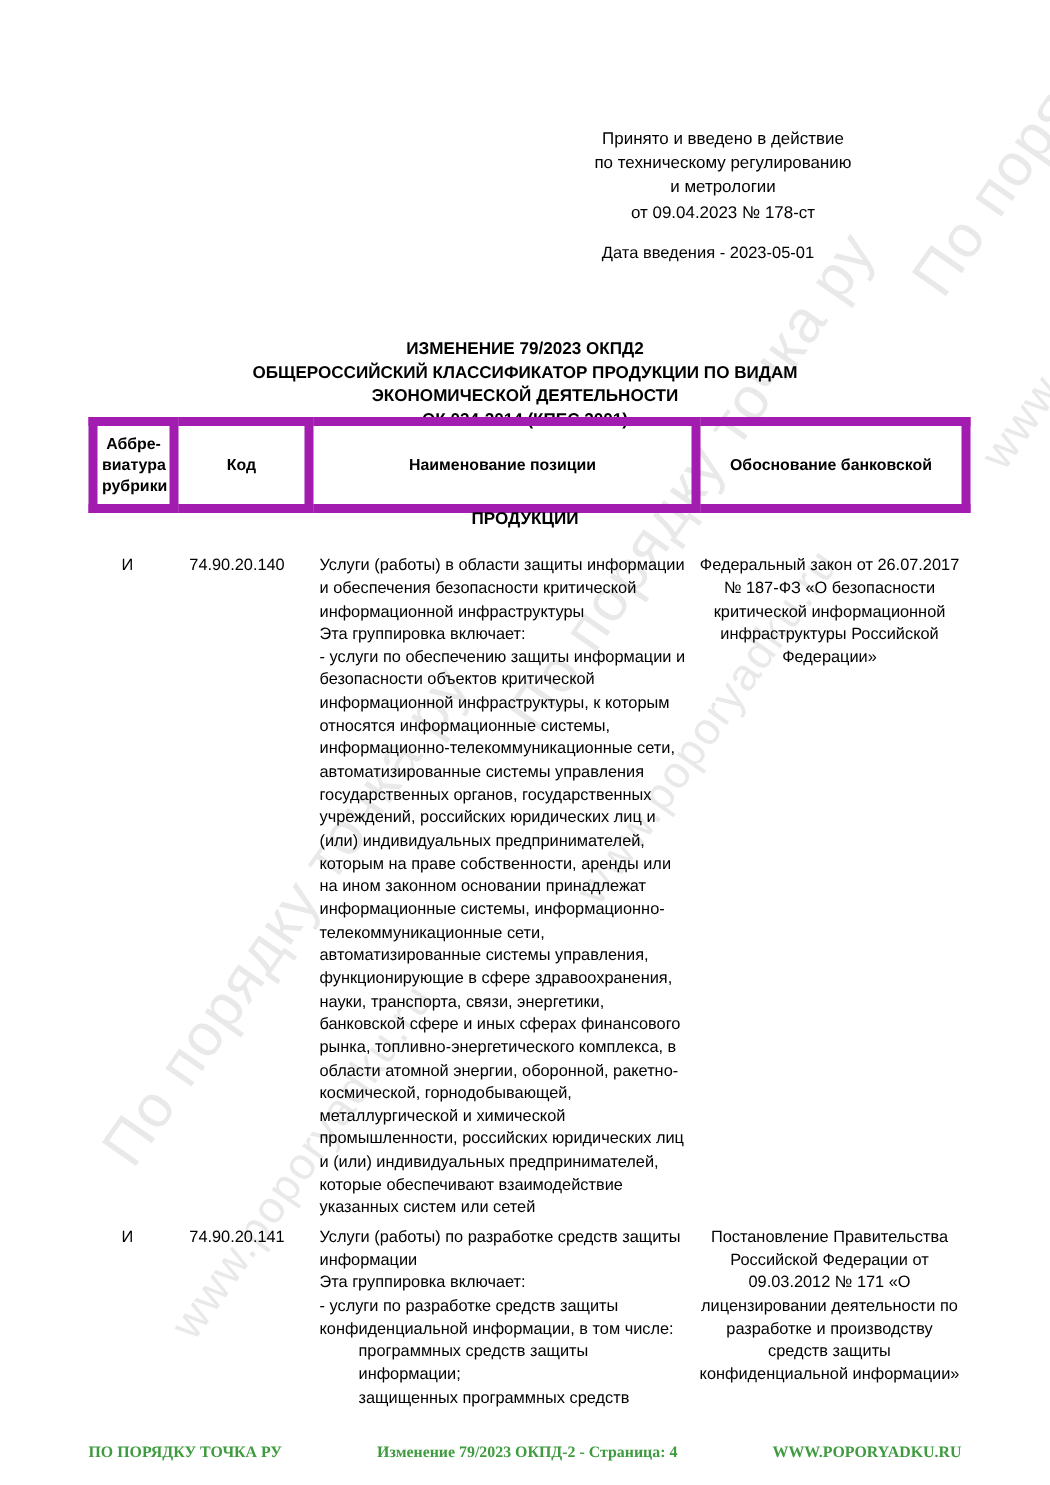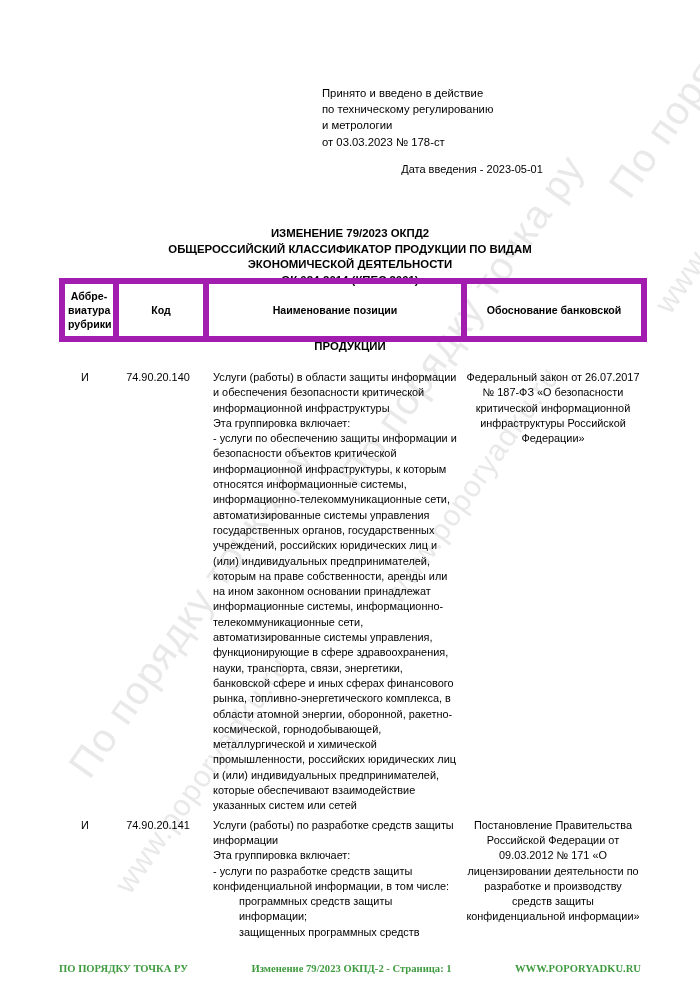--- a/index.html
+++ b/index.html
@@ -44,21 +44,21 @@
     height: 990px;
     box-sizing: border-box;
   }
 
   
   #approval-block {
     position: absolute;
     top: 85px;
     right: 58px;
     width: 320px;
-    text-align: left;
+    text-align: center;
     font-size: 11.3px;
     line-height: 16.2px;
   }
   #approval-block .ln { display: block; }
 
   #effective-date {
     position: absolute;
     top: 161px;
     right: 58px;
     width: 340px;
@@ -169,21 +169,21 @@
   <div class="wm wm-a" style="left: 600px; top: 180px; transform: rotate(-55deg); color: rgb(233, 233, 233);">По порядку точка ру</div>
   <div class="wm wm-b" style="left: 648px; top: 300px; transform: rotate(-55deg); color: rgb(233, 233, 233);">www.poporyadku.ru</div>
 </div>
 
 <div id="page">
 
   <div id="approval-block">
     <span class="ln">Принято и введено в действие</span>
     <span class="ln">по техническому регулированию</span>
     <span class="ln">и метрологии</span>
-    <span class="ln">от 03.03.2023 № 178-ст</span>
+    <span class="ln">от 09.04.2023 № 178-ст</span>
   </div>
 
   <div id="effective-date">Дата введения - 2023-05-01</div>
 
   <div id="doc-title">
     <span class="ln">ИЗМЕНЕНИЕ 79/2023 ОКПД2</span>
     <span class="ln">ОБЩЕРОССИЙСКИЙ КЛАССИФИКАТОР ПРОДУКЦИИ ПО ВИДАМ</span>
     <span class="ln">ЭКОНОМИЧЕСКОЙ ДЕЯТЕЛЬНОСТИ</span>
     <span class="ln">ОК 034-2014 (КПЕС 2001)</span>
   </div>
@@ -226,17 +226,17 @@
         <p class="ind">программных средств защиты информации;</p>
         <p class="ind">защищенных программных средств</p>
       </div>
       <div class="cell cell-basis">Постановление Правительства Российской Федерации от 09.03.2012 № 171 «О лицензировании деятельности по разработке и производству средств защиты конфиденциальной информации»</div>
     </div>
 
   </div>
 
   <div id="page-footer" style="position: absolute; left: 59px; top: 963px; width: 582px; display: flex; justify-content: space-between; align-items: center; font-family: &quot;Liberation Serif&quot;, serif; font-weight: bold; font-size: 10.6px; color: rgb(63, 155, 63);">
     <span>ПО ПОРЯДКУ ТОЧКА РУ</span>
-    <span>Изменение 79/2023 ОКПД-2 - Страница: 1</span>
+    <span>Изменение 79/2023 ОКПД-2 - Страница: 4</span>
     <span>WWW.POPORYADKU.RU</span>
   </div>
 
 </div>
 
 </body></html>

